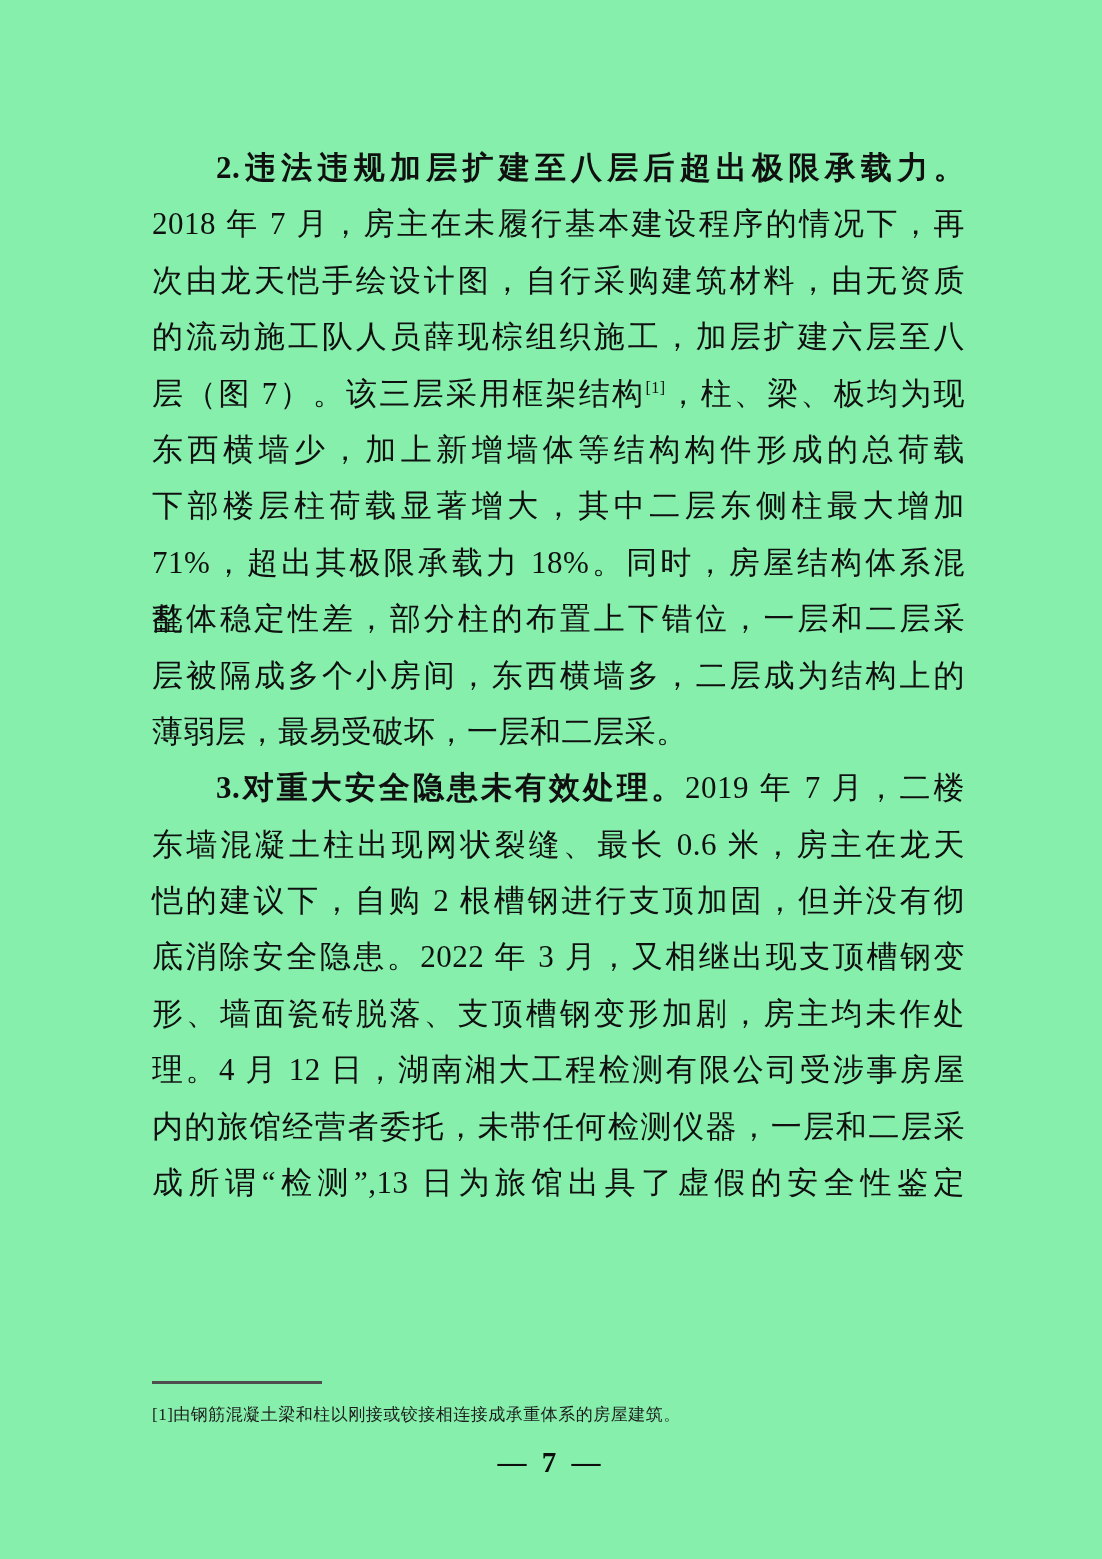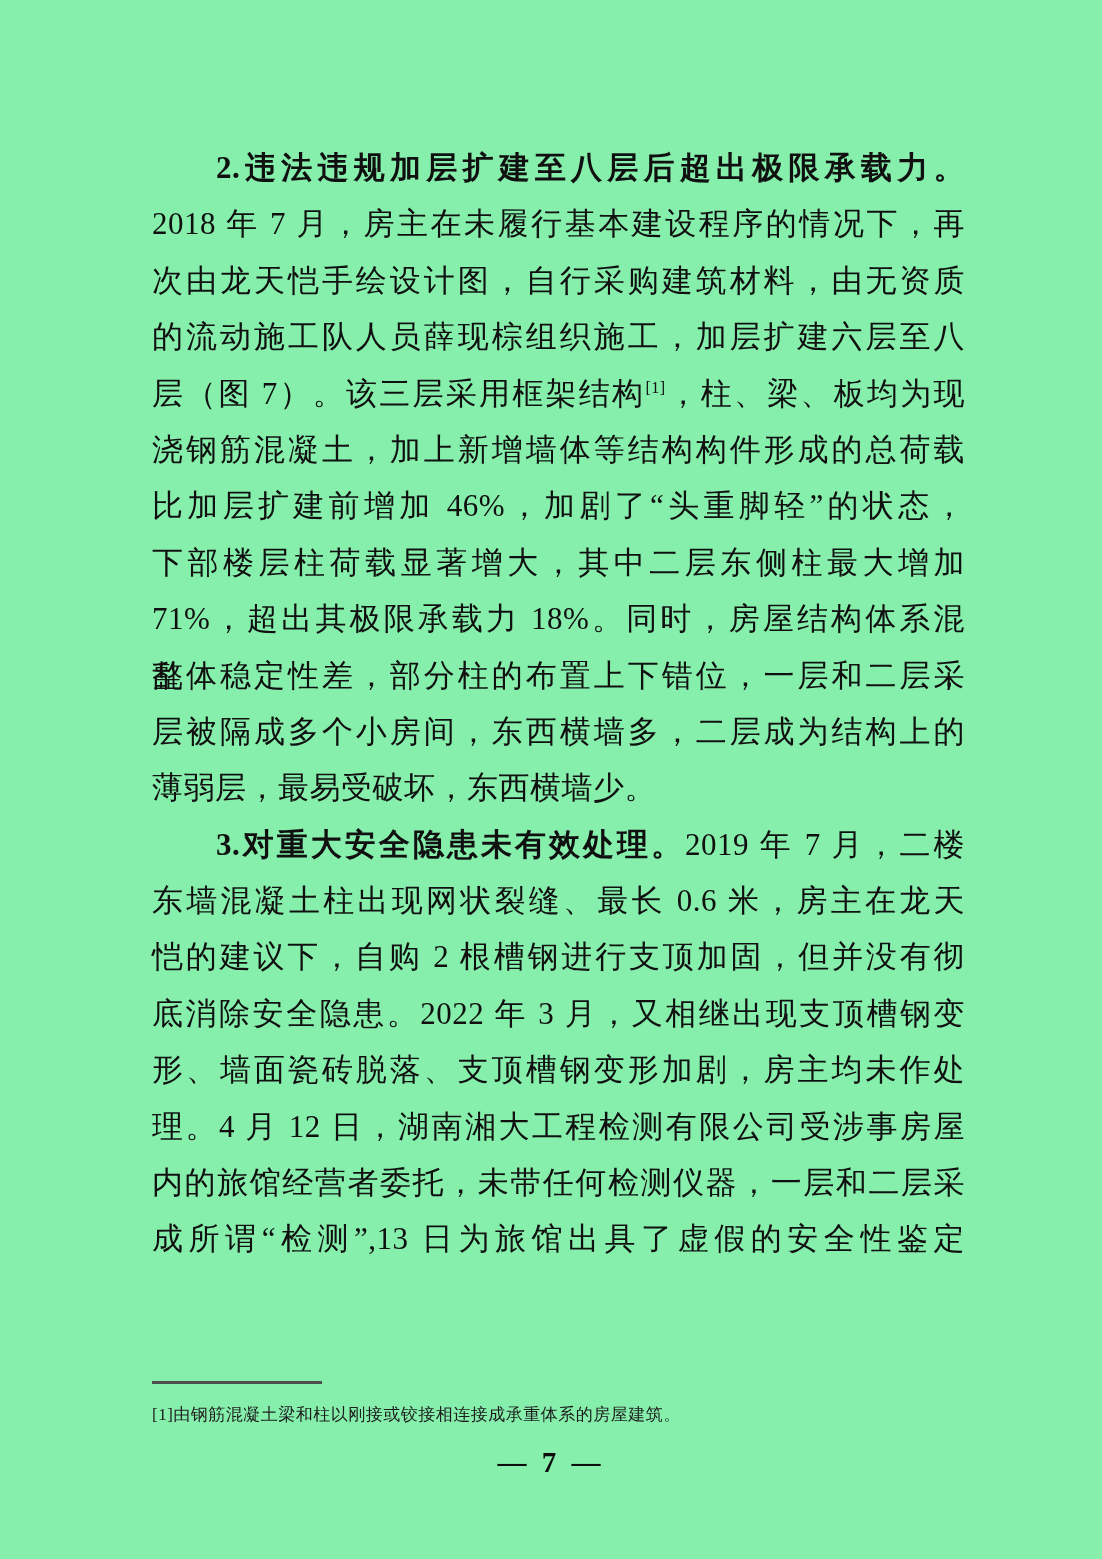--- a/index.html
+++ b/index.html
@@ -77,27 +77,26 @@
 <body>
 
 <div class="page">
 
   <div class="body-text">
       <div class="line indent"><span class="bold">2.违法违规加层扩建至八层后超出极限承载力。</span></div>
       <div class="line"><span>2018 年 7 月，房主在未履行基本建设程序的情况下，再</span></div>
       <div class="line"><span>次由龙天恺手绘设计图，自行采购建筑材料，由无资质</span></div>
       <div class="line"><span>的流动施工队人员薛现棕组织施工，加层扩建六层至八</span></div>
       <div class="line"><span>层（图 7）。该三层采用框架结构</span><sup>[1]</sup><span>，柱、梁、板均为现</span></div>
-      <div class="line"><span>浇钢筋混凝土，加上新增墙体等结构构件形成的总荷载</span></div>
-      <div class="line"><span>比加层扩建前增加 46%，加剧了“头重脚轻”的状态，</span></div>
+      <div class="line"><span>东西横墙少，加上新增墙体等结构构件形成的总荷载</span></div>
       <div class="line"><span>下部楼层柱荷载显著增大，其中二层东侧柱最大增加</span></div>
       <div class="line"><span>71%，超出其极限承载力 18%。同时，房屋结构体系混乱，</span></div>
       <div class="line"><span>整体稳定性差，部分柱的布置上下错位，一层和二层采</span></div>
       <div class="line"><span>层被隔成多个小房间，东西横墙多，二层成为结构上的</span></div>
-      <div class="line no-justify"><span>薄弱层，最易受破坏，东西横墙少。</span></div>
+      <div class="line no-justify"><span>薄弱层，最易受破坏，一层和二层采。</span></div>
       <div class="line indent"><span class="bold">3.对重大安全隐患未有效处理。</span><span>2019 年 7 月，二楼</span></div>
       <div class="line"><span>东墙混凝土柱出现网状裂缝、最长 0.6 米，房主在龙天</span></div>
       <div class="line"><span>恺的建议下，自购 2 根槽钢进行支顶加固，但并没有彻</span></div>
       <div class="line"><span>底消除安全隐患。2022 年 3 月，又相继出现支顶槽钢变</span></div>
       <div class="line"><span>形、墙面瓷砖脱落、支顶槽钢变形加剧，房主均未作处</span></div>
       <div class="line"><span>理。4 月 12 日，湖南湘大工程检测有限公司受涉事房屋</span></div>
       <div class="line"><span>内的旅馆经营者委托，未带任何检测仪器，一层和二层采</span></div>
       <div class="line"><span>成所谓“检测”,13 日为旅馆出具了虚假的安全性鉴定</span></div>
     </div>
 

